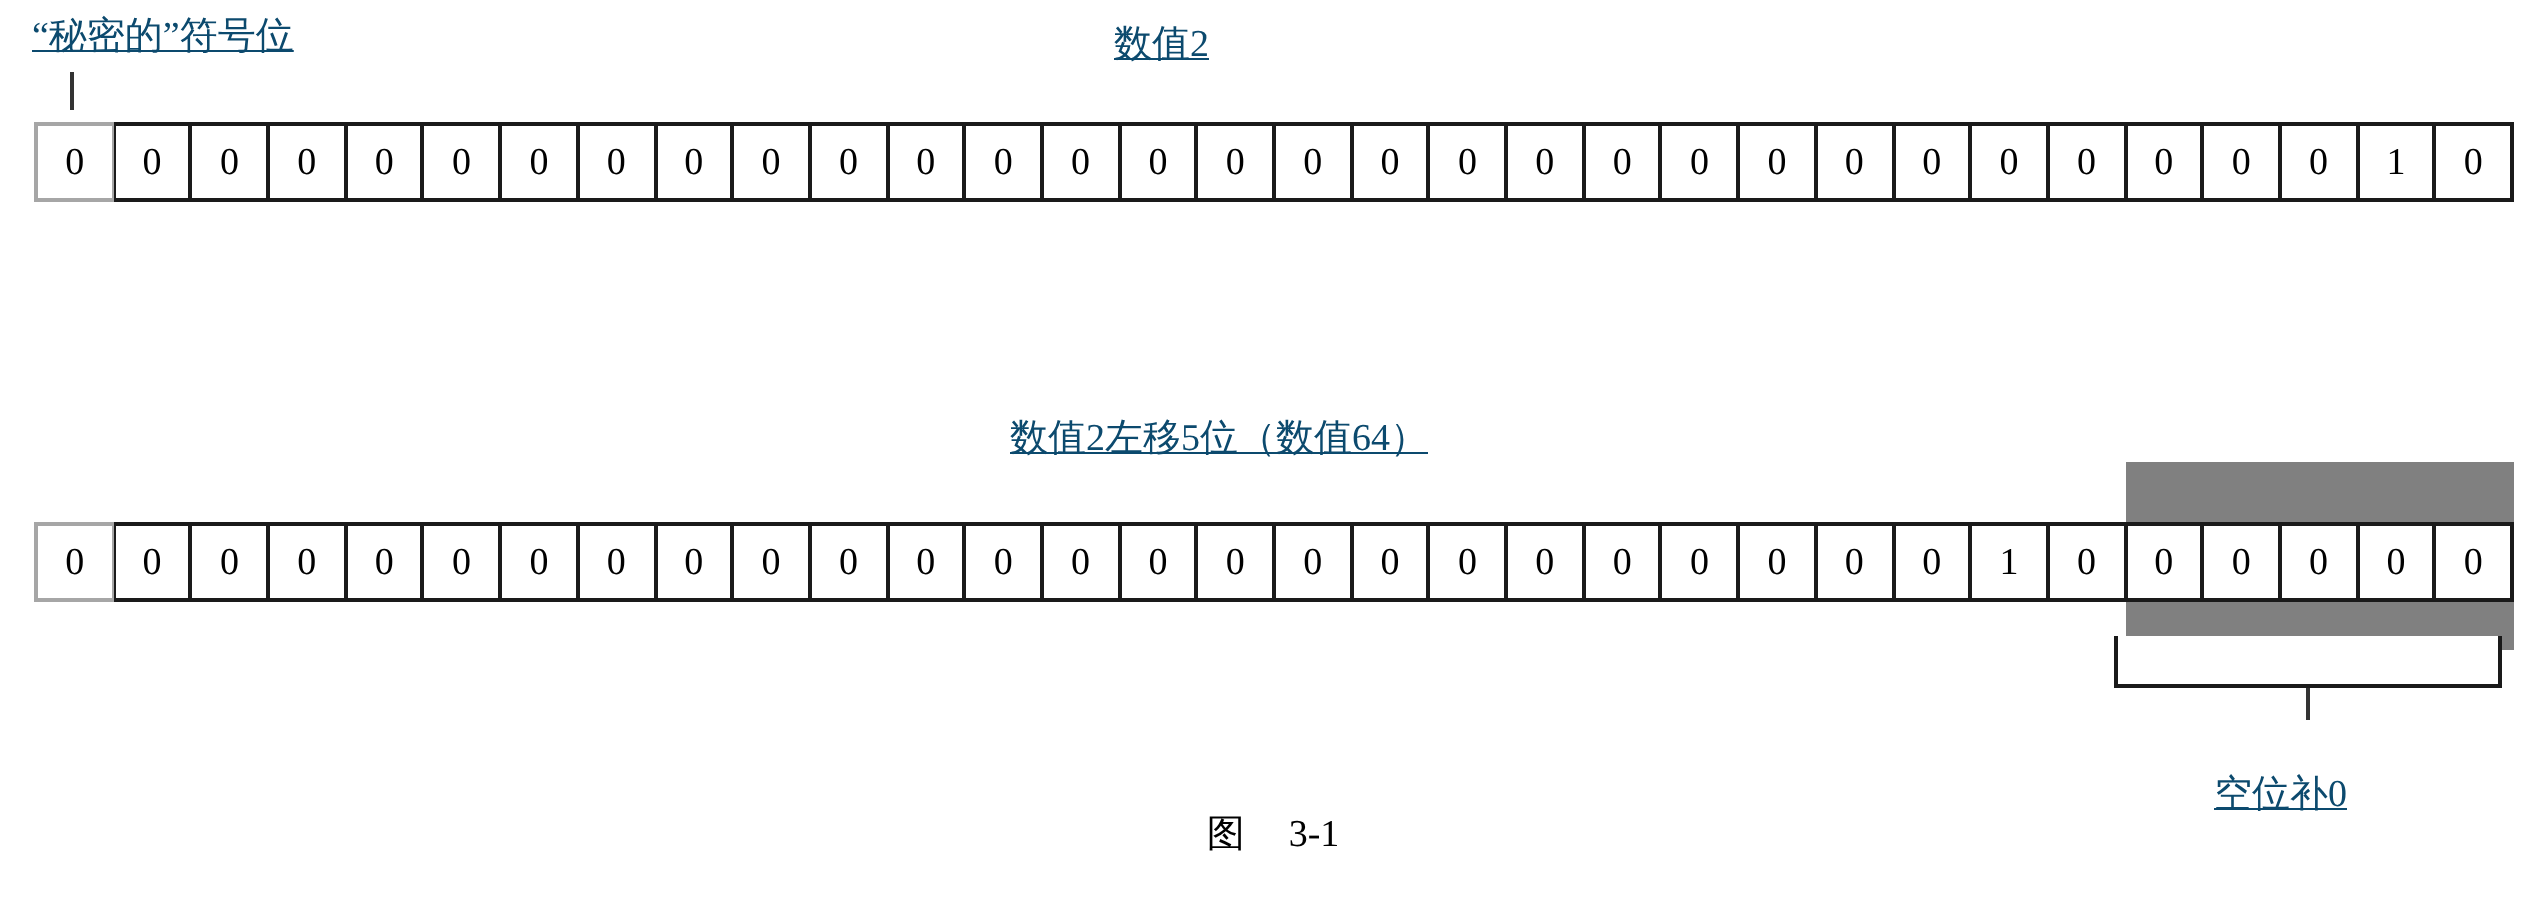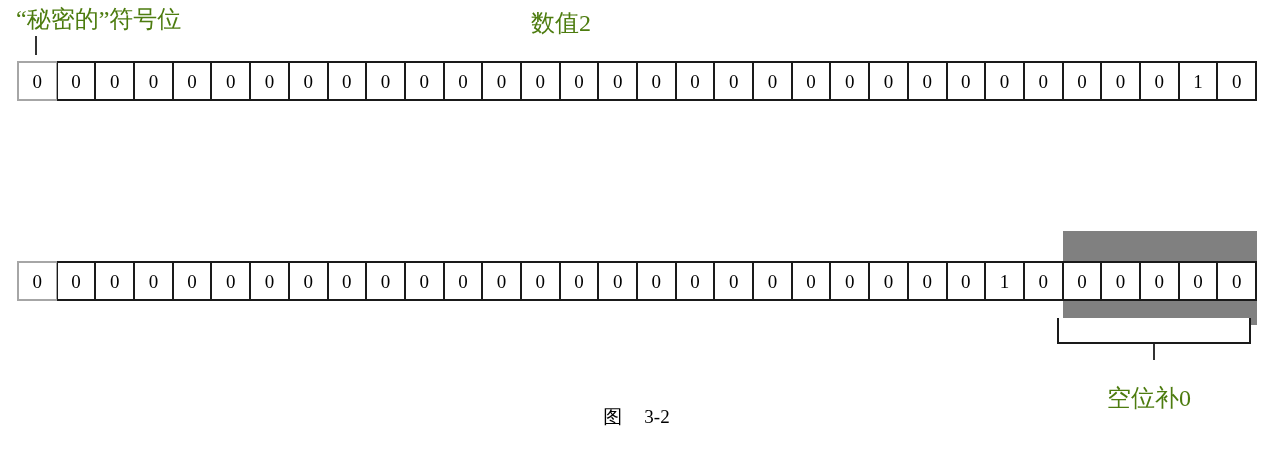--- a/index.html
+++ b/index.html
@@ -20,32 +20,33 @@
     position: absolute;
     left: 0;
     top: 0;
     width: 1273px;
     height: 452px;
   }
 
   
   .label {
     position: absolute;
-    font-size: 24px;
+    font-size: 19px;
     line-height: 22px;
     white-space: nowrap;
-    color: #4d7c0f;
+    color: #0c4a6e;
+    text-decoration: underline;
   }
 
   .label-signbit {
     left: 16px;
     top: 8px;
   }
   .label-value2 {
-    left: 531px;
+    left: 557px;
     top: 12px;
   }
   .label-shift {
     left: 505px;
     top: 209px;
   }
   .label-fill {
     left: 1107px;
     top: 360px;
     margin-top: 27px;
@@ -147,20 +148,21 @@
 </head>
 <body>
 
 <div class="fig">
 
   <div class="label label-signbit">“秘密的”符号位</div>
   <div class="signbit-tick"></div>
 
   <div class="label label-value2">数值2</div>
 
+  <div class="label label-shift">数值2左移5位（数值64）</div>
 
   <div class="bitrow bitrow-top">
       <div class="cell sign" style="border-color: rgb(166, 166, 166);">0</div>
       <div class="cell">0</div>
       <div class="cell">0</div>
       <div class="cell">0</div>
       <div class="cell">0</div>
       <div class="cell">0</div>
       <div class="cell">0</div>
       <div class="cell">0</div>
@@ -225,16 +227,16 @@
       <div class="cell">0</div>
       <div class="cell">0</div>
       <div class="cell">0</div>
     </div>
 
   <div class="fillbox"></div>
   <div class="fill-tick"></div>
   <div class="label label-fill">空位补0</div>
 
   <div class="caption">
-    <span>图</span><span class="cap-gap"></span><span>3-2</span>
+    <span>图</span><span class="cap-gap"></span><span>3-1</span>
   </div>
 
 </div>
 
 </body></html>

